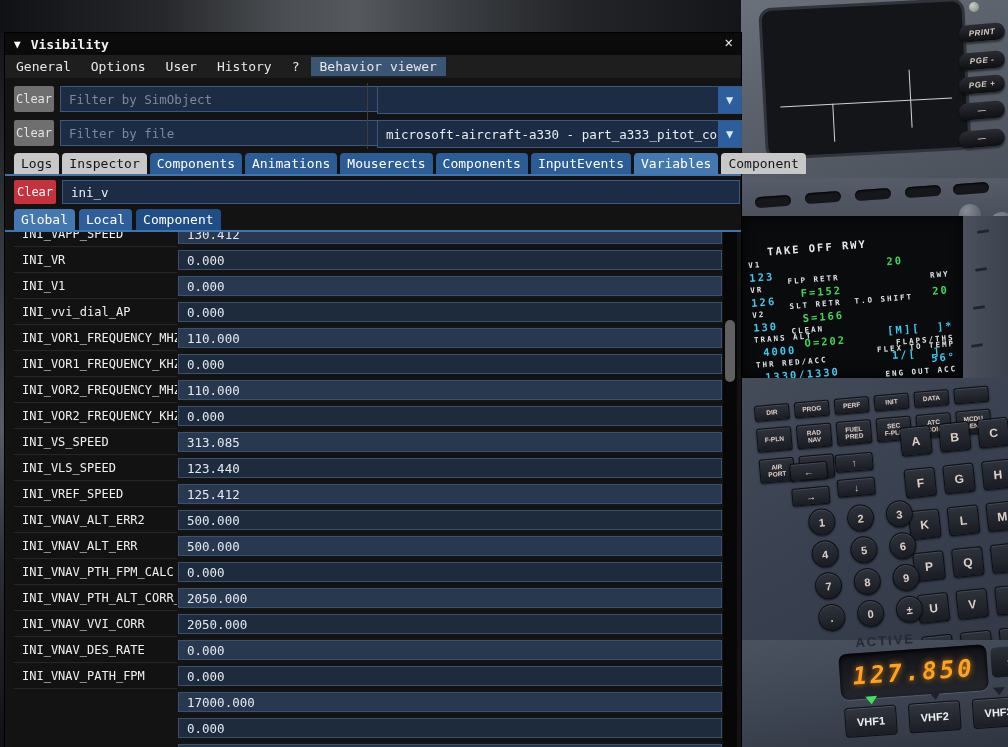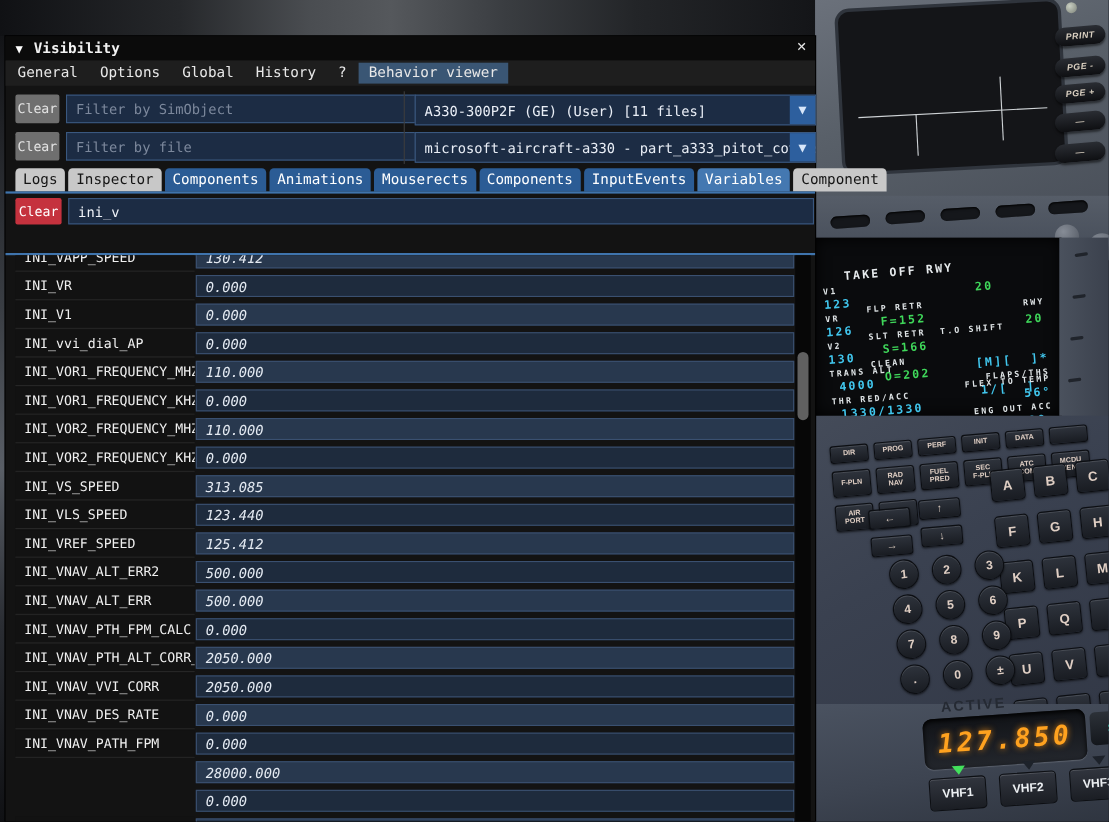--- a/index.html
+++ b/index.html
@@ -129,21 +129,21 @@
   .s2{background:#1f4e87;color:#fff;}
   .scopeline{position:absolute;left:0;top:197px;width:100%;height:2px;background:#3f74ad;}
   .tblwrap{position:absolute;left:0;top:199px;width:100%;height:515px;overflow:hidden;}
   .tbl{position:absolute;left:9px;top:-10px;width:709px;}
   .trow{position:relative;height:26px;}
   .tname{position:absolute;left:0;top:0;width:163px;height:25px;background:#121212;
     border-bottom:1px solid #262626;color:#f0f0f0;font-size:12px;line-height:25px;
     padding-left:8px;box-sizing:border-box;overflow:hidden;white-space:nowrap;}
   .tval{position:absolute;left:164px;top:2px;width:544px;height:20px;background:#1e2b3d;
     border:1px solid #3a5070;color:#e3e9f1;font-size:12.5px;line-height:20px;padding-left:8px;
-    box-sizing:border-box;white-space:nowrap;font-style:italic;}
+    box-sizing:border-box;white-space:nowrap;}
   .trow:nth-child(odd) .tval{background:#28384e;}
   .sbar{position:absolute;right:4px;top:199px;width:14px;height:515px;background:#070707;}
   .sthumb{position:absolute;left:2px;top:88px;width:10px;height:62px;border-radius:5px;background:#606060;}
 </style>
 </head>
 <body>
 
 <div id="stage">
 
   <div class="abs glare"></div>
@@ -358,38 +358,37 @@
 
     <div class="titlebar">
       <span class="tb-tri">▼</span>
       <span>Visibility</span>
       <span class="tb-close">✕</span>
     </div>
 
     <div class="menubar">
       <span class="mitem">General</span>
       <span class="mitem">Options</span>
-      <span class="mitem">Global</span>
+      <span class="mitem">User</span>
       <span class="mitem">History</span>
       <span class="mitem">?</span>
       <span class="mitem hl">Behavior viewer</span>
     </div>
 
     <div class="frow" style="top:53px;">
       <div class="btn-gray">Clear</div>
       <input class="finput" placeholder="Filter by SimObject" style="">
     </div>
     <div class="frow" style="top:87px;">
       <div class="btn-gray">Clear</div>
       <input class="finput" placeholder="Filter by file" style="">
     </div>
     <div class="vsep"></div>
 
     <div class="dd" style="top:53px;">
-      <span>A330-300P2F (GE) (User) [11 files]</span>
       <span class="dd-arrow">▼</span>
     </div>
     <div class="dd" style="top:87px;">
       <span>microsoft-aircraft-a330 - part_a333_pitot_covers</span>
       <span class="dd-arrow">▼</span>
     </div>
 
     <div class="tabsrow">
       <div class="tab t-gray">Logs</div>
       <div class="tab t-gray">Inspector</div>
@@ -401,20 +400,25 @@
       <div class="tab t-sel">Variables</div>
       <div class="tab t-gray">Component</div>
     </div>
     <div class="tabline"></div>
 
     <div class="searchrow">
       <div class="btn-red">Clear</div>
       <input class="sinput" value="ini_v" style="">
     </div>
 
+    <div class="scoperow">
+      <div class="tab s0">Global</div>
+      <div class="tab s1">Local</div>
+      <div class="tab s2">Component</div>
+    </div>
     <div class="scopeline"></div>
 
     <div class="tblwrap">
       <div class="tbl">
         <div class="trow">
           <div class="tname">INI_VAPP_SPEED</div>
           <div class="tval">130.412</div>
         </div>
         <div class="trow">
           <div class="tname">INI_VR</div>
@@ -478,21 +482,21 @@
         </div>
         <div class="trow">
           <div class="tname">INI_VNAV_DES_RATE</div>
           <div class="tval">0.000</div>
         </div>
         <div class="trow">
           <div class="tname">INI_VNAV_PATH_FPM</div>
           <div class="tval">0.000</div>
         </div>
         <div class="trow">
-          <div class="tval">28000.000</div>
+          <div class="tval">17000.000</div>
         </div>
         <div class="trow">
           <div class="tval">0.000</div>
         </div>
         <div class="trow">
           <div class="tname"></div>
           <div class="tval"></div>
         </div>
       </div>
     </div>

